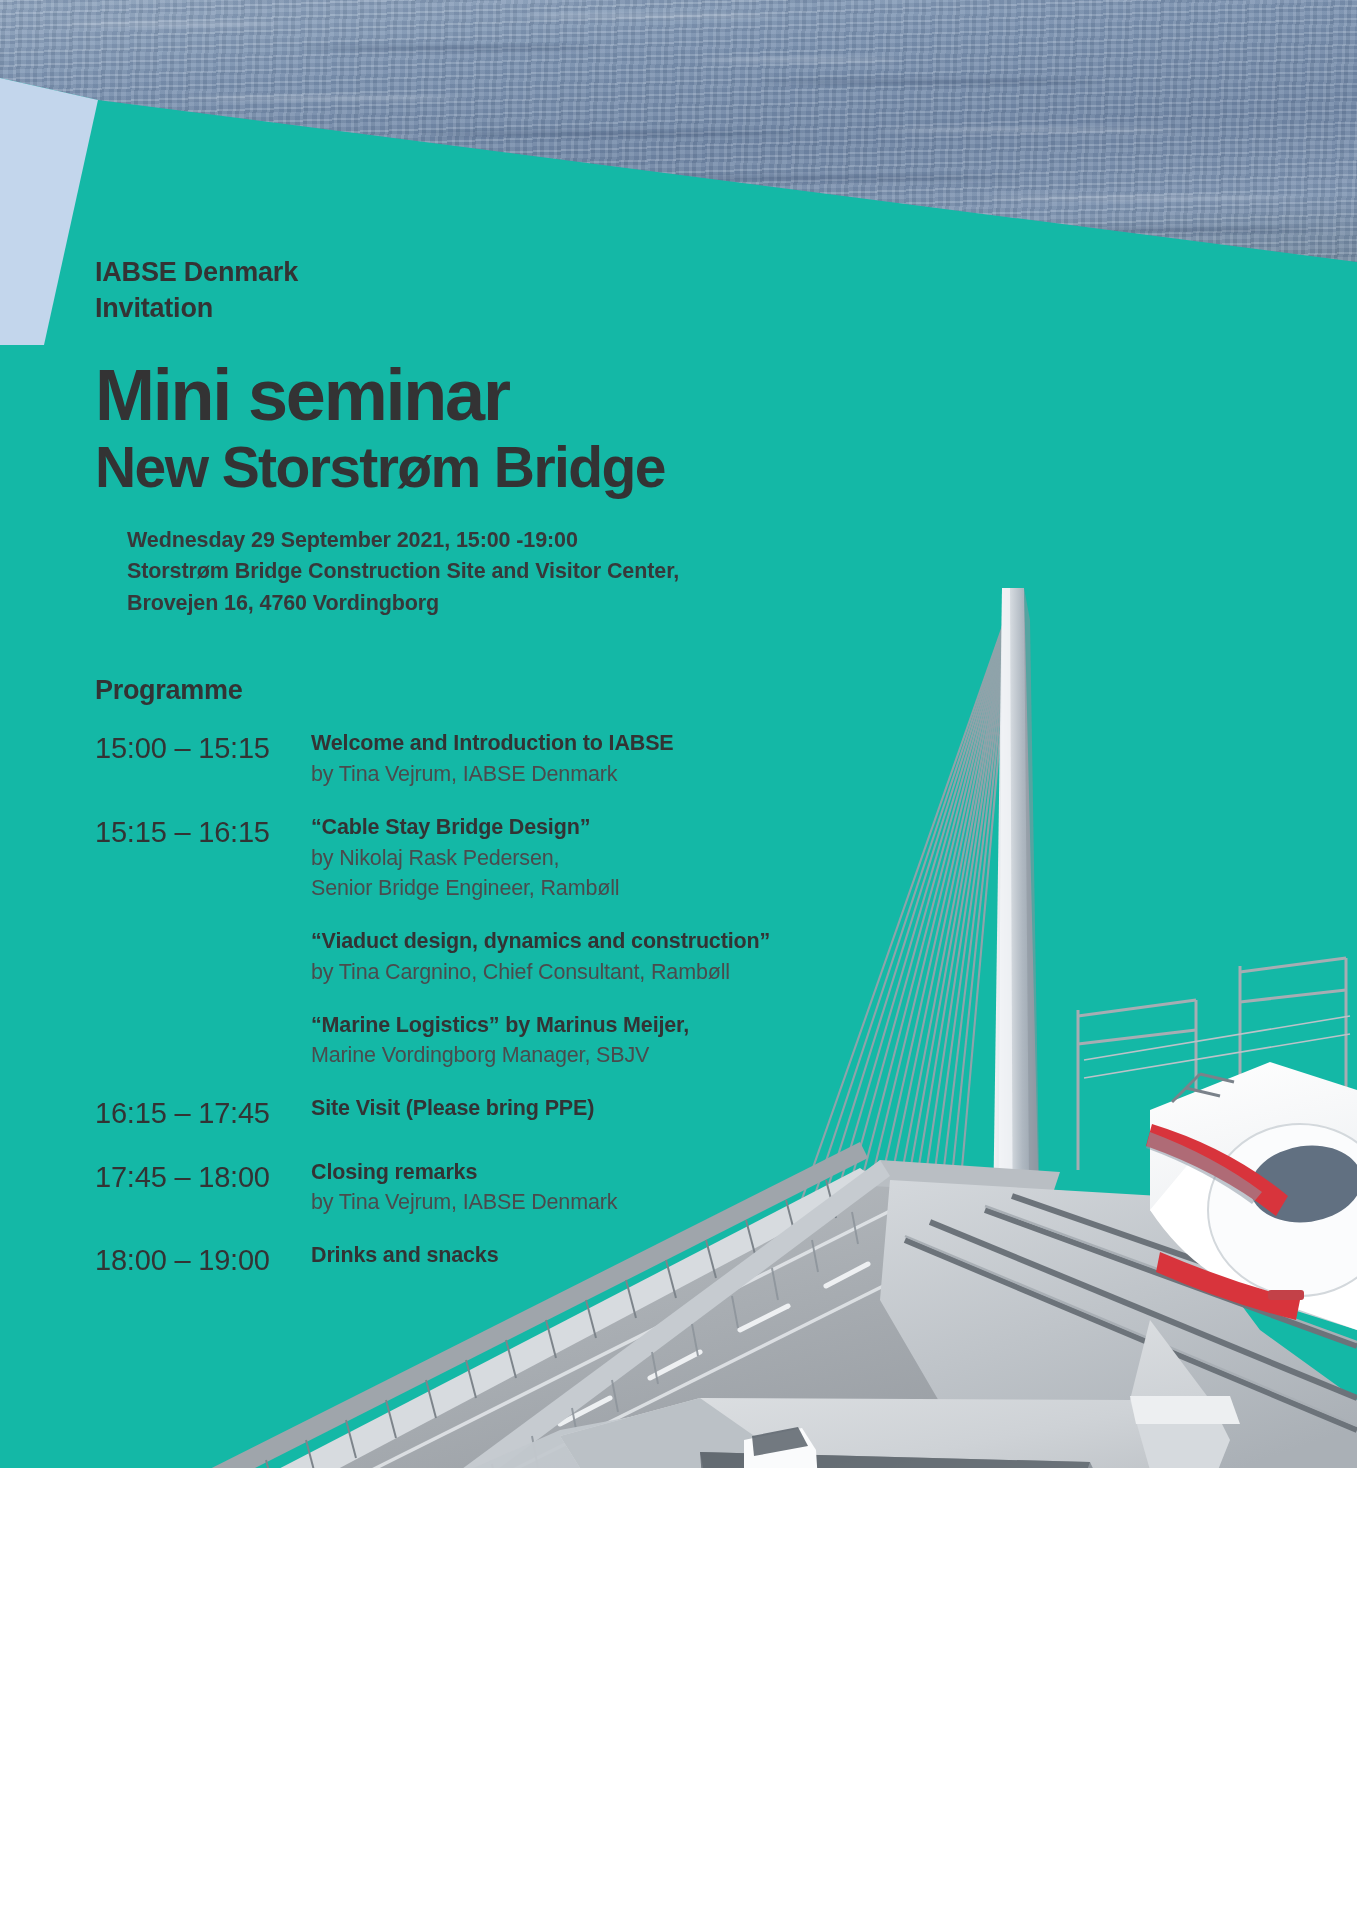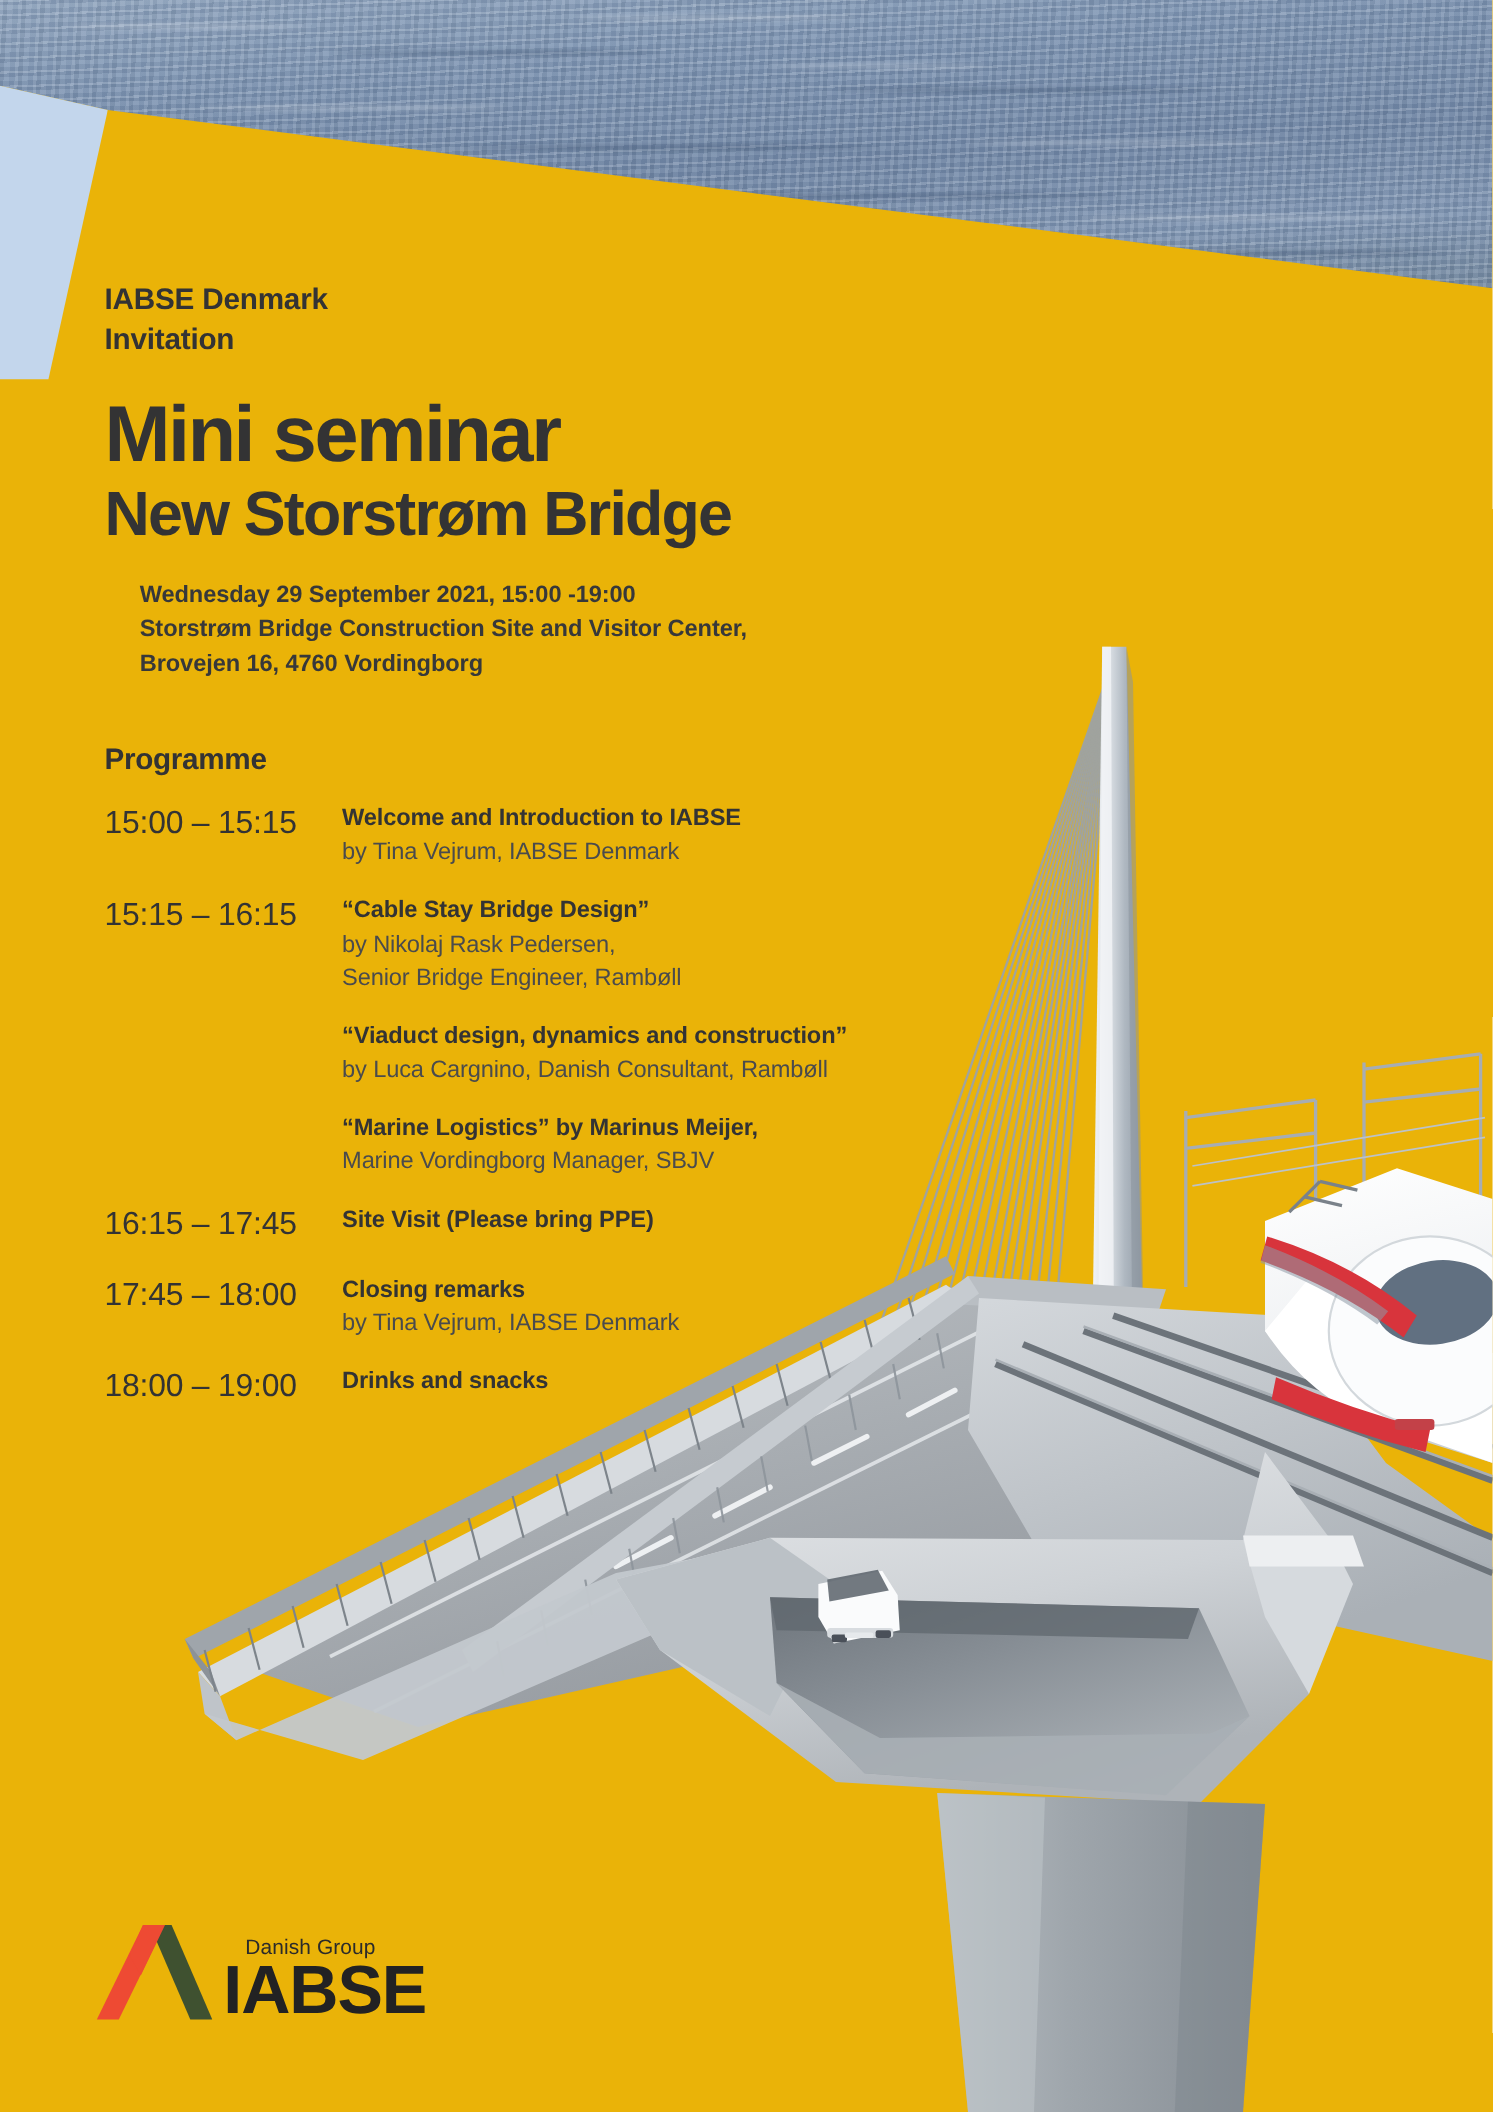--- a/index.html
+++ b/index.html
@@ -7,22 +7,22 @@
   html, body {
     width: 1357px;
     height: 1920px;
     background: #ffffff;
     font-family: "Liberation Sans", sans-serif;
     overflow: hidden;
   }
   #poster {
     position: relative;
     width: 1357px;
-    height: 1920px;
-    background: #eab308;
+    height: 1468px;
+    background: #14b8a6;
     overflow: hidden;
   }
 
   
   .water-band {
     position: absolute;
     left: 0; top: 0;
     width: 1357px;
     height: 270px;
     overflow: hidden;
@@ -449,21 +449,21 @@
         <div class="prog-row">
           <div class="prog-time">15:15 – 16:15</div>
           <div class="prog-body">
             <div class="prog-block">
               <div class="prog-title">“Cable Stay Bridge Design”</div>
               <div class="prog-sub">by Nikolaj Rask Pedersen,</div>
               <div class="prog-sub">Senior Bridge Engineer, Rambøll</div>
             </div>
             <div class="prog-block">
               <div class="prog-title">“Viaduct design, dynamics and construction”</div>
-              <div class="prog-sub">by Luca Cargnino, Danish Consultant, Rambøll</div>
+              <div class="prog-sub">by Tina Cargnino, Chief Consultant, Rambøll</div>
             </div>
             <div class="prog-block">
               <div class="prog-title">“Marine Logistics” by Marinus Meijer,</div>
               <div class="prog-sub">Marine Vordingborg Manager, SBJV</div>
             </div>
           </div>
         </div>
         <div class="prog-row">
           <div class="prog-time">16:15 – 17:45</div>
           <div class="prog-body">

